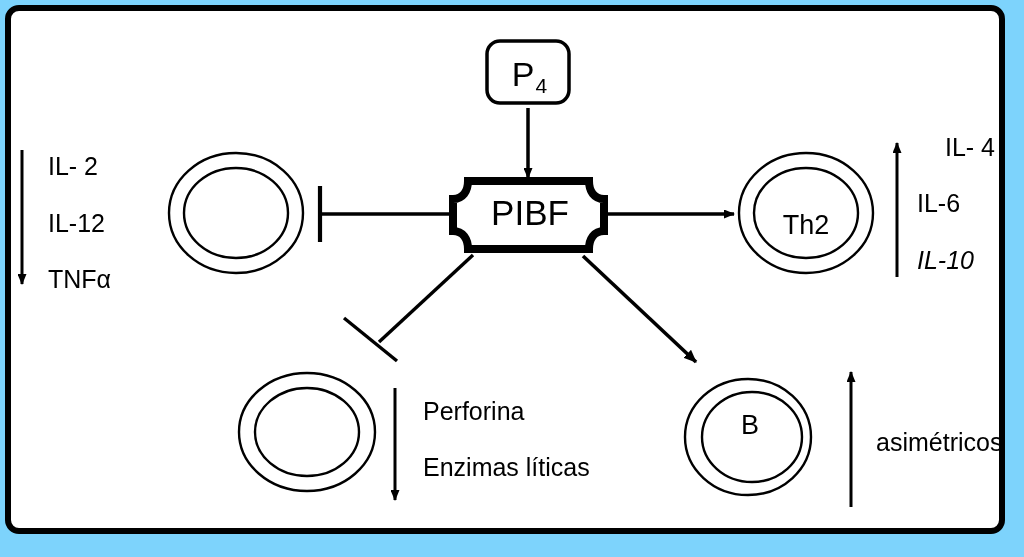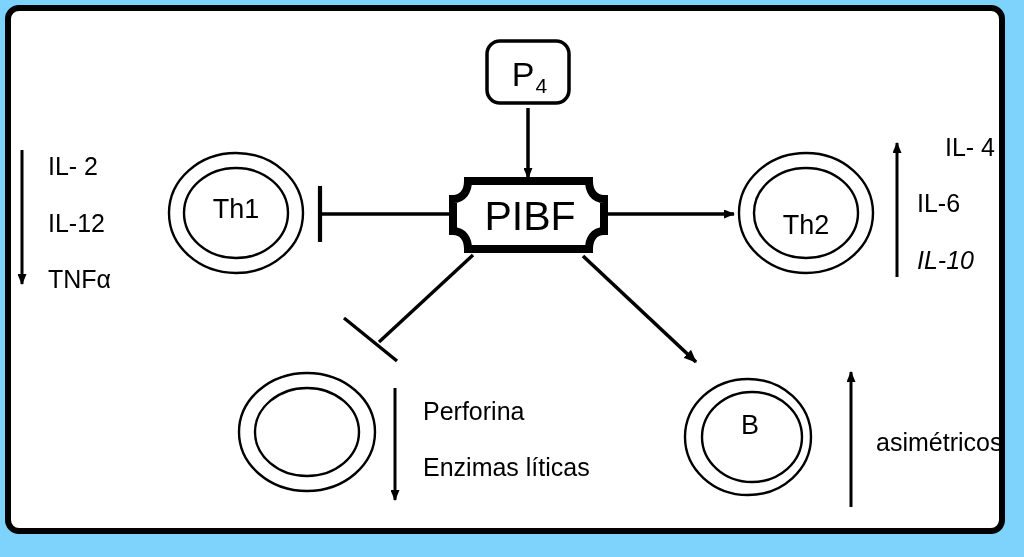--- a/index.html
+++ b/index.html
@@ -68,21 +68,21 @@
     width: 84px;
   }
   #p4-label sub {
     font-size: 21px;
     vertical-align: baseline;
     position: relative;
     top: 7px;
     left: 1px;
   }
   #pibf-label {
-    font-size: 41px;
+    font-size: 35px;
     left: 465px;
     top: 193px;
     width: 130px;
   }
   #th1-label { left: 190px; top: 194px; width: 92px; }
   #th2-label { left: 760px; top: 210px; width: 92px; text-align: center; }
   #nk-label  { left: 264px; top: 410px; width: 86px; }
   #b-label   { left: 710px; top: 410px; width: 80px; }
 
   #il2-label  { left: 48px; top: 152px; }
@@ -157,21 +157,20 @@
 
     <line x1="395" y1="388" x2="395" y2="500" stroke="#000000" stroke-width="3" marker-end="url(#arrowhead)"></line>
 
     <line x1="851" y1="507" x2="851" y2="372" stroke="#000000" stroke-width="3" marker-end="url(#arrowhead)"></line>
   </svg>
 
   <div class="node-lbl" id="p4-label"><span>P</span><sub>4</sub></div>
 
   <div class="node-lbl" id="pibf-label">PIBF</div>
 
-  <div class="cell-lbl" id="th1-label">Th1</div>
 
   <div class="cell-lbl" id="th2-label">Th2</div>
 
 
   <div class="cell-lbl" id="b-label">B</div>
 
   <div class="lbl" id="il2-label">IL- 2</div>
   <div class="lbl" id="il12-label">IL-12</div>
   <div class="lbl" id="tnfa-label">TNFα</div>
 

